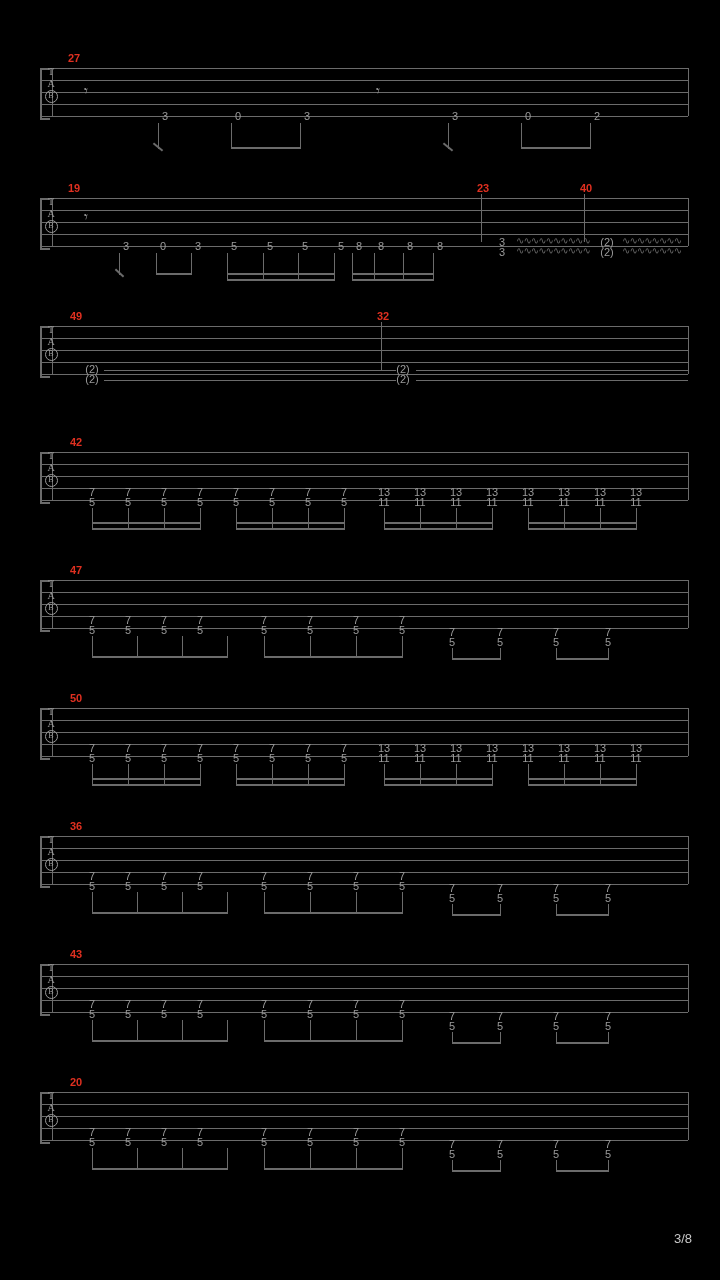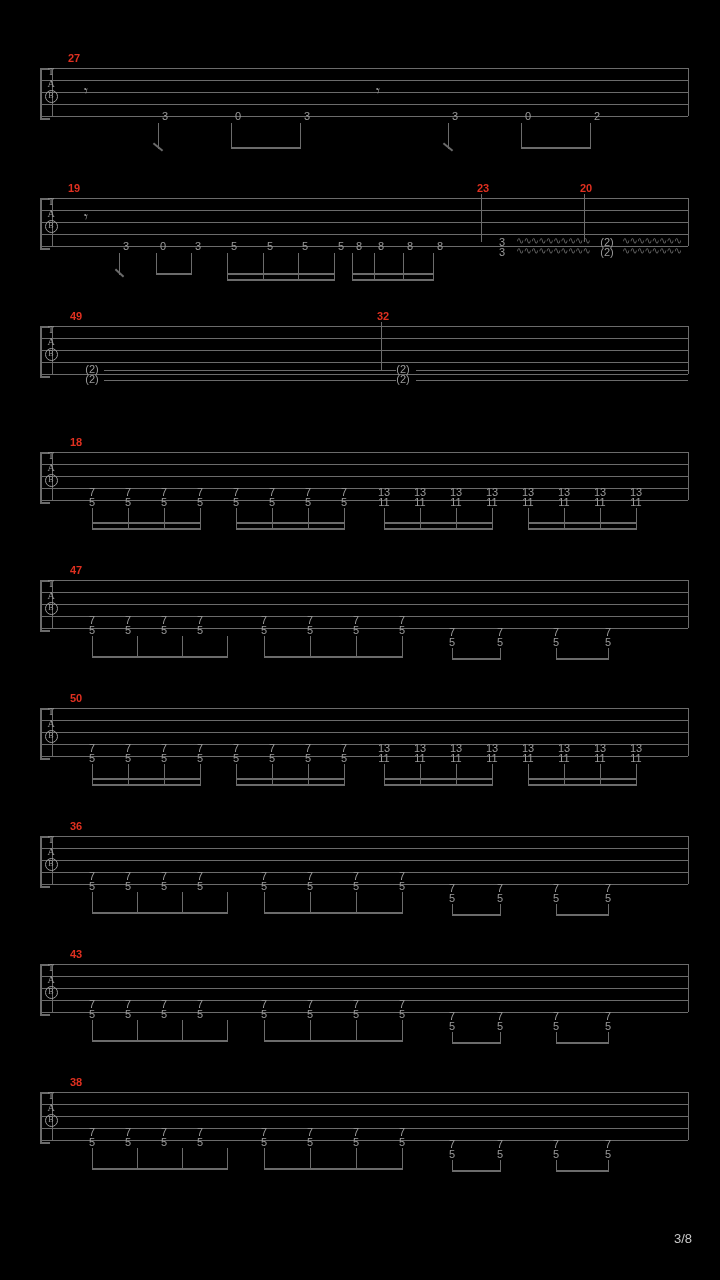--- a/index.html
+++ b/index.html
@@ -217,21 +217,21 @@
         <div class="line l4"></div>
     </div>
     <div class="barline-end" style="left:688px;"></div>
     <div class="tabmark">
       <span>T</span>
       <span>A</span>
       <span class="circled">B</span>
     </div>
     <div class="measure-num" style="left:68px; top:-16px;">19</div>
     <div class="measure-num" style="left:477px; top:-16px;">23</div>
-    <div class="measure-num" style="left:580px; top:-16px;">20</div>
+    <div class="measure-num" style="left:580px; top:-16px;">40</div>
     <div class="vline" style="left:481px; top:-4px; height:48px;"></div>
     <div class="vline" style="left:584px; top:-4px; height:48px;"></div>
 
     <div class="rest" style="left:84px; top:12px;">𝄾</div>
 
     <div class="note" style="left:126px; top:43px;">3</div>
     <div class="note" style="left:163px; top:43px;">0</div>
     <div class="note" style="left:198px; top:43px;">3</div>
     <div class="note" style="left:234px; top:43px;">5</div>
     <div class="note" style="left:270px; top:43px;">5</div>
@@ -312,21 +312,21 @@
         <div class="line l2"></div>
         <div class="line l3"></div>
         <div class="line l4"></div>
     </div>
     <div class="barline-end" style="left:688px;"></div>
     <div class="tabmark">
       <span>T</span>
       <span>A</span>
       <span class="circled">B</span>
     </div>
-    <div class="measure-num" style="left:70px; top:-16px;">18</div>
+    <div class="measure-num" style="left:70px; top:-16px;">42</div>
 
     <div class="note" style="left:92px; top:35px;">7</div>
     <div class="note" style="left:92px; top:45px;">5</div>
     <div class="note" style="left:128px; top:35px;">7</div>
     <div class="note" style="left:128px; top:45px;">5</div>
     <div class="note" style="left:164px; top:35px;">7</div>
     <div class="note" style="left:164px; top:45px;">5</div>
     <div class="note" style="left:200px; top:35px;">7</div>
     <div class="note" style="left:200px; top:45px;">5</div>
     <div class="note" style="left:236px; top:35px;">7</div>
@@ -664,21 +664,21 @@
         <div class="line l2"></div>
         <div class="line l3"></div>
         <div class="line l4"></div>
     </div>
     <div class="barline-end" style="left:688px;"></div>
     <div class="tabmark">
       <span>T</span>
       <span>A</span>
       <span class="circled">B</span>
     </div>
-    <div class="measure-num" style="left:70px; top:-16px;">38</div>
+    <div class="measure-num" style="left:70px; top:-16px;">20</div>
 
     <div class="note" style="left:92px; top:35px;">7</div>
     <div class="note" style="left:92px; top:45px;">5</div>
     <div class="note" style="left:128px; top:35px;">7</div>
     <div class="note" style="left:128px; top:45px;">5</div>
     <div class="note" style="left:164px; top:35px;">7</div>
     <div class="note" style="left:164px; top:45px;">5</div>
     <div class="note" style="left:200px; top:35px;">7</div>
     <div class="note" style="left:200px; top:45px;">5</div>
     <div class="note" style="left:264px; top:35px;">7</div>

